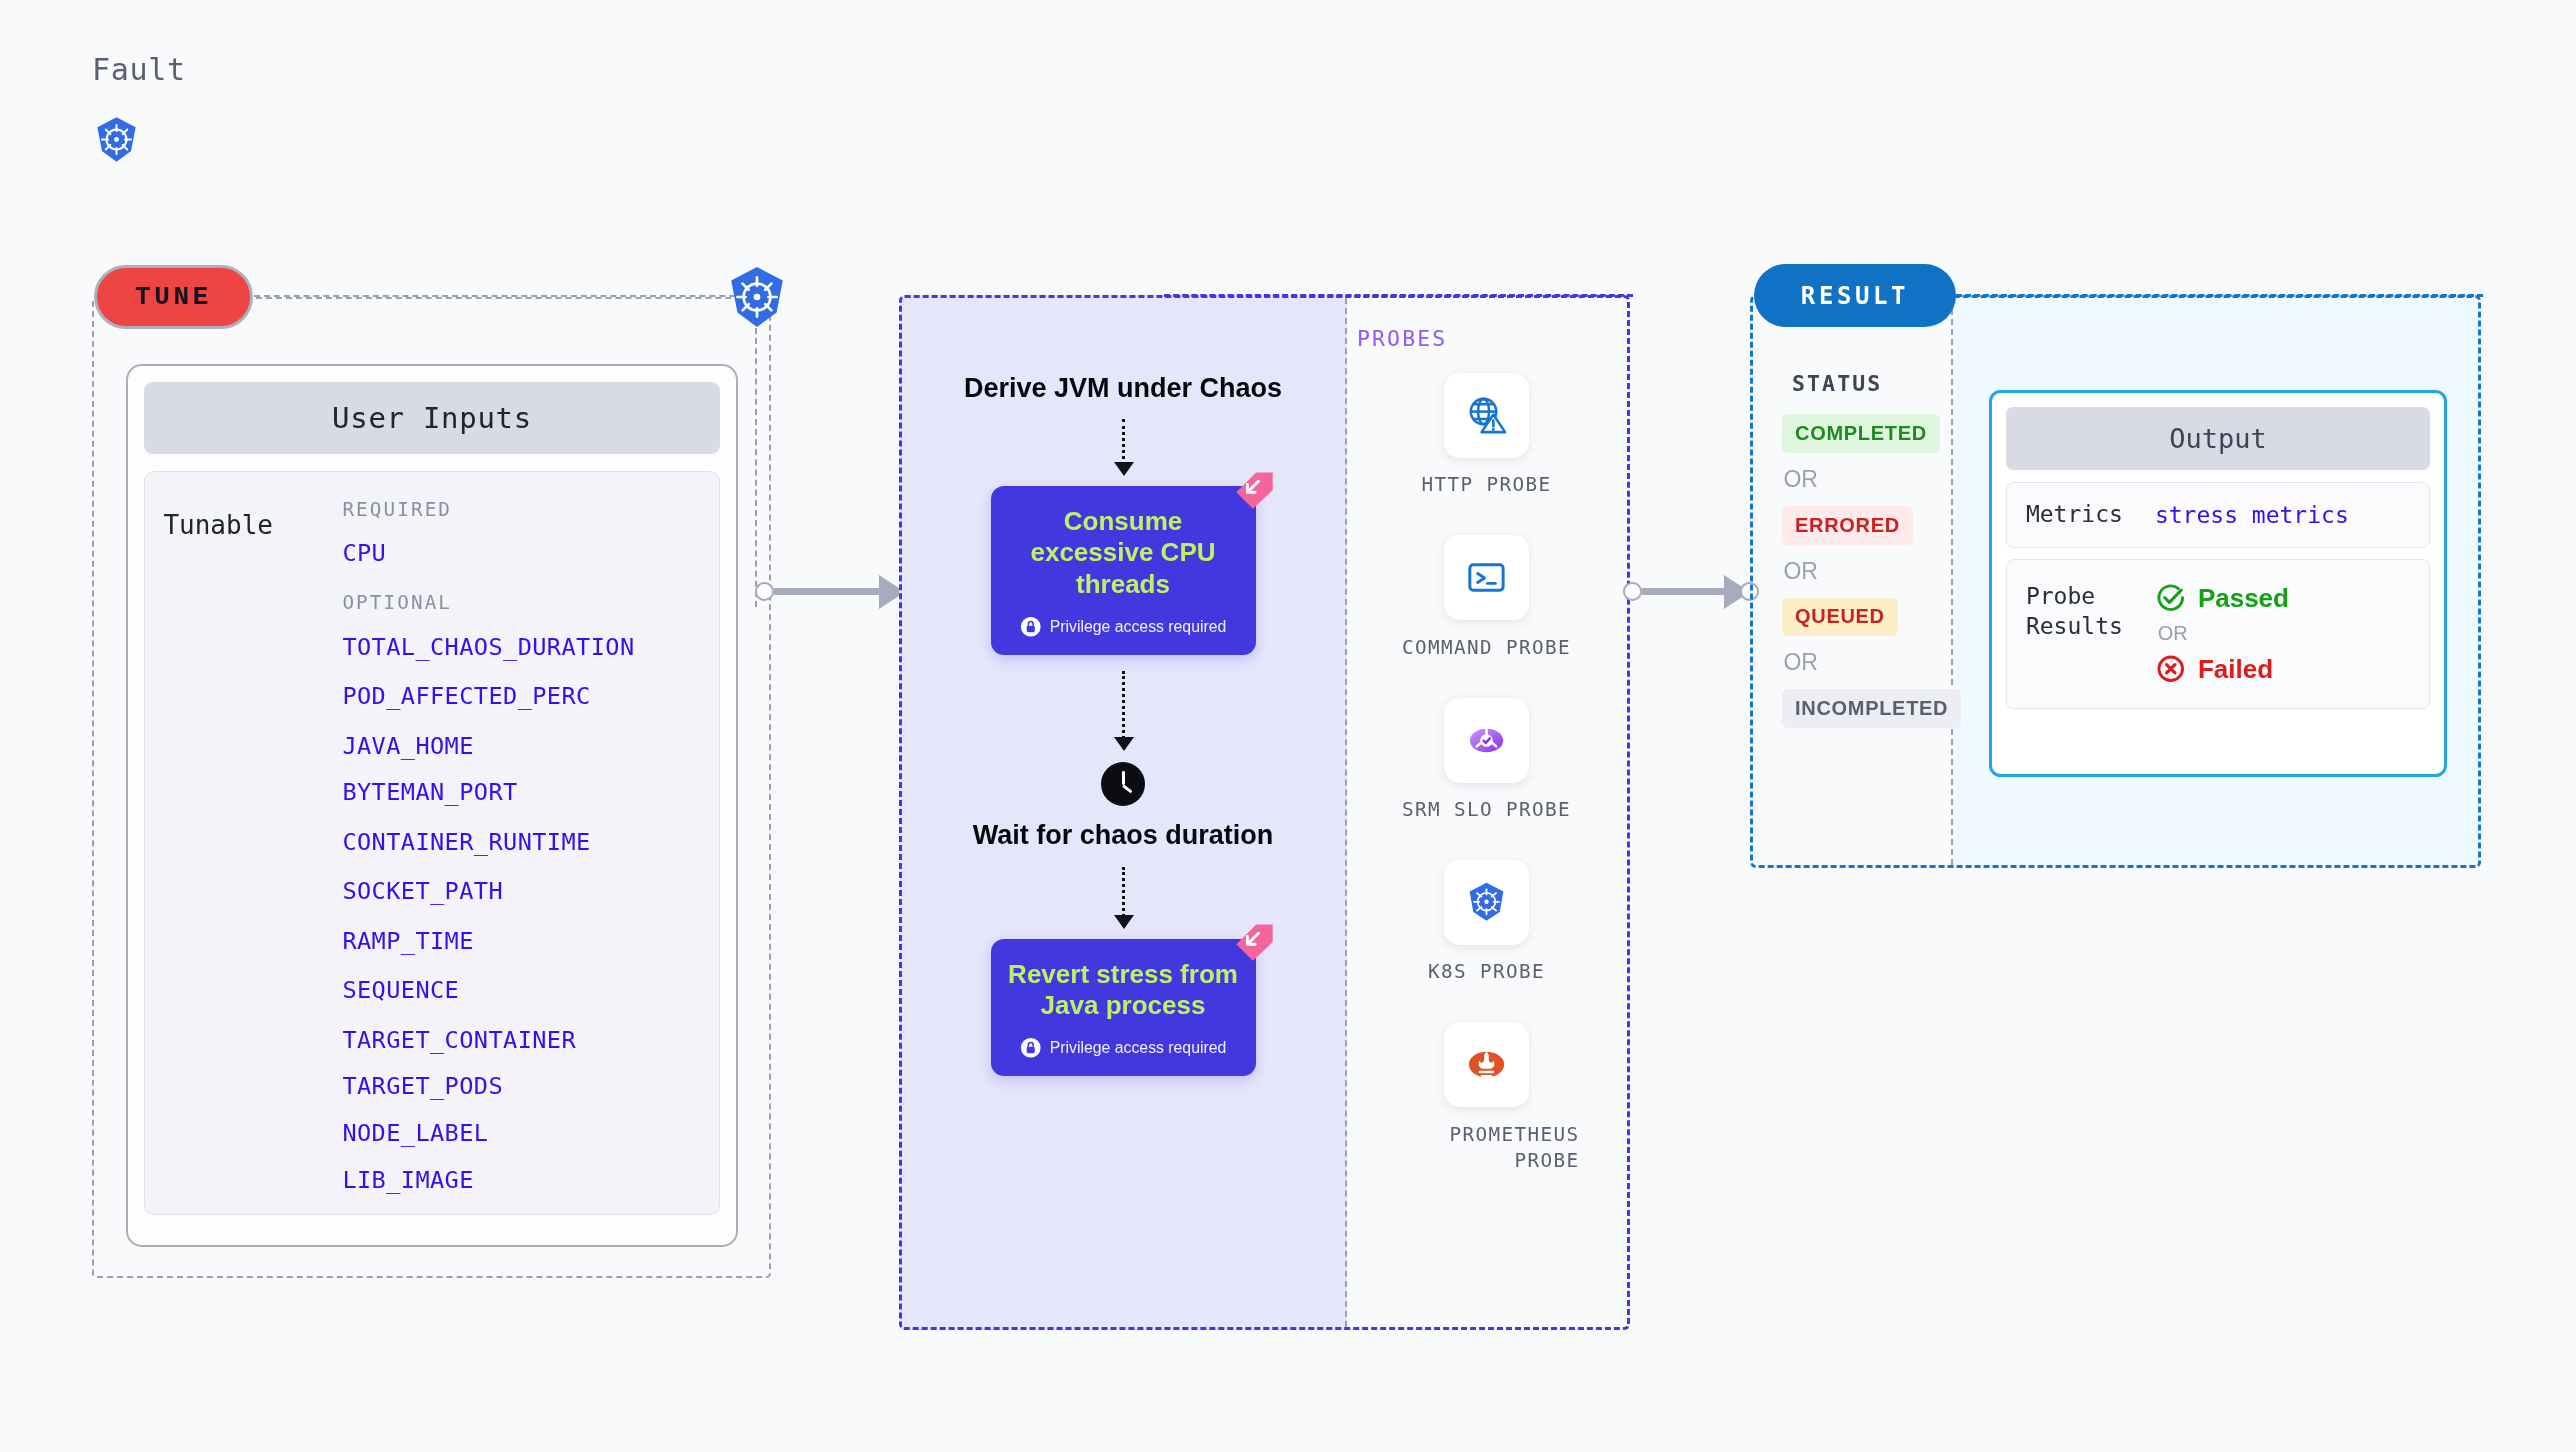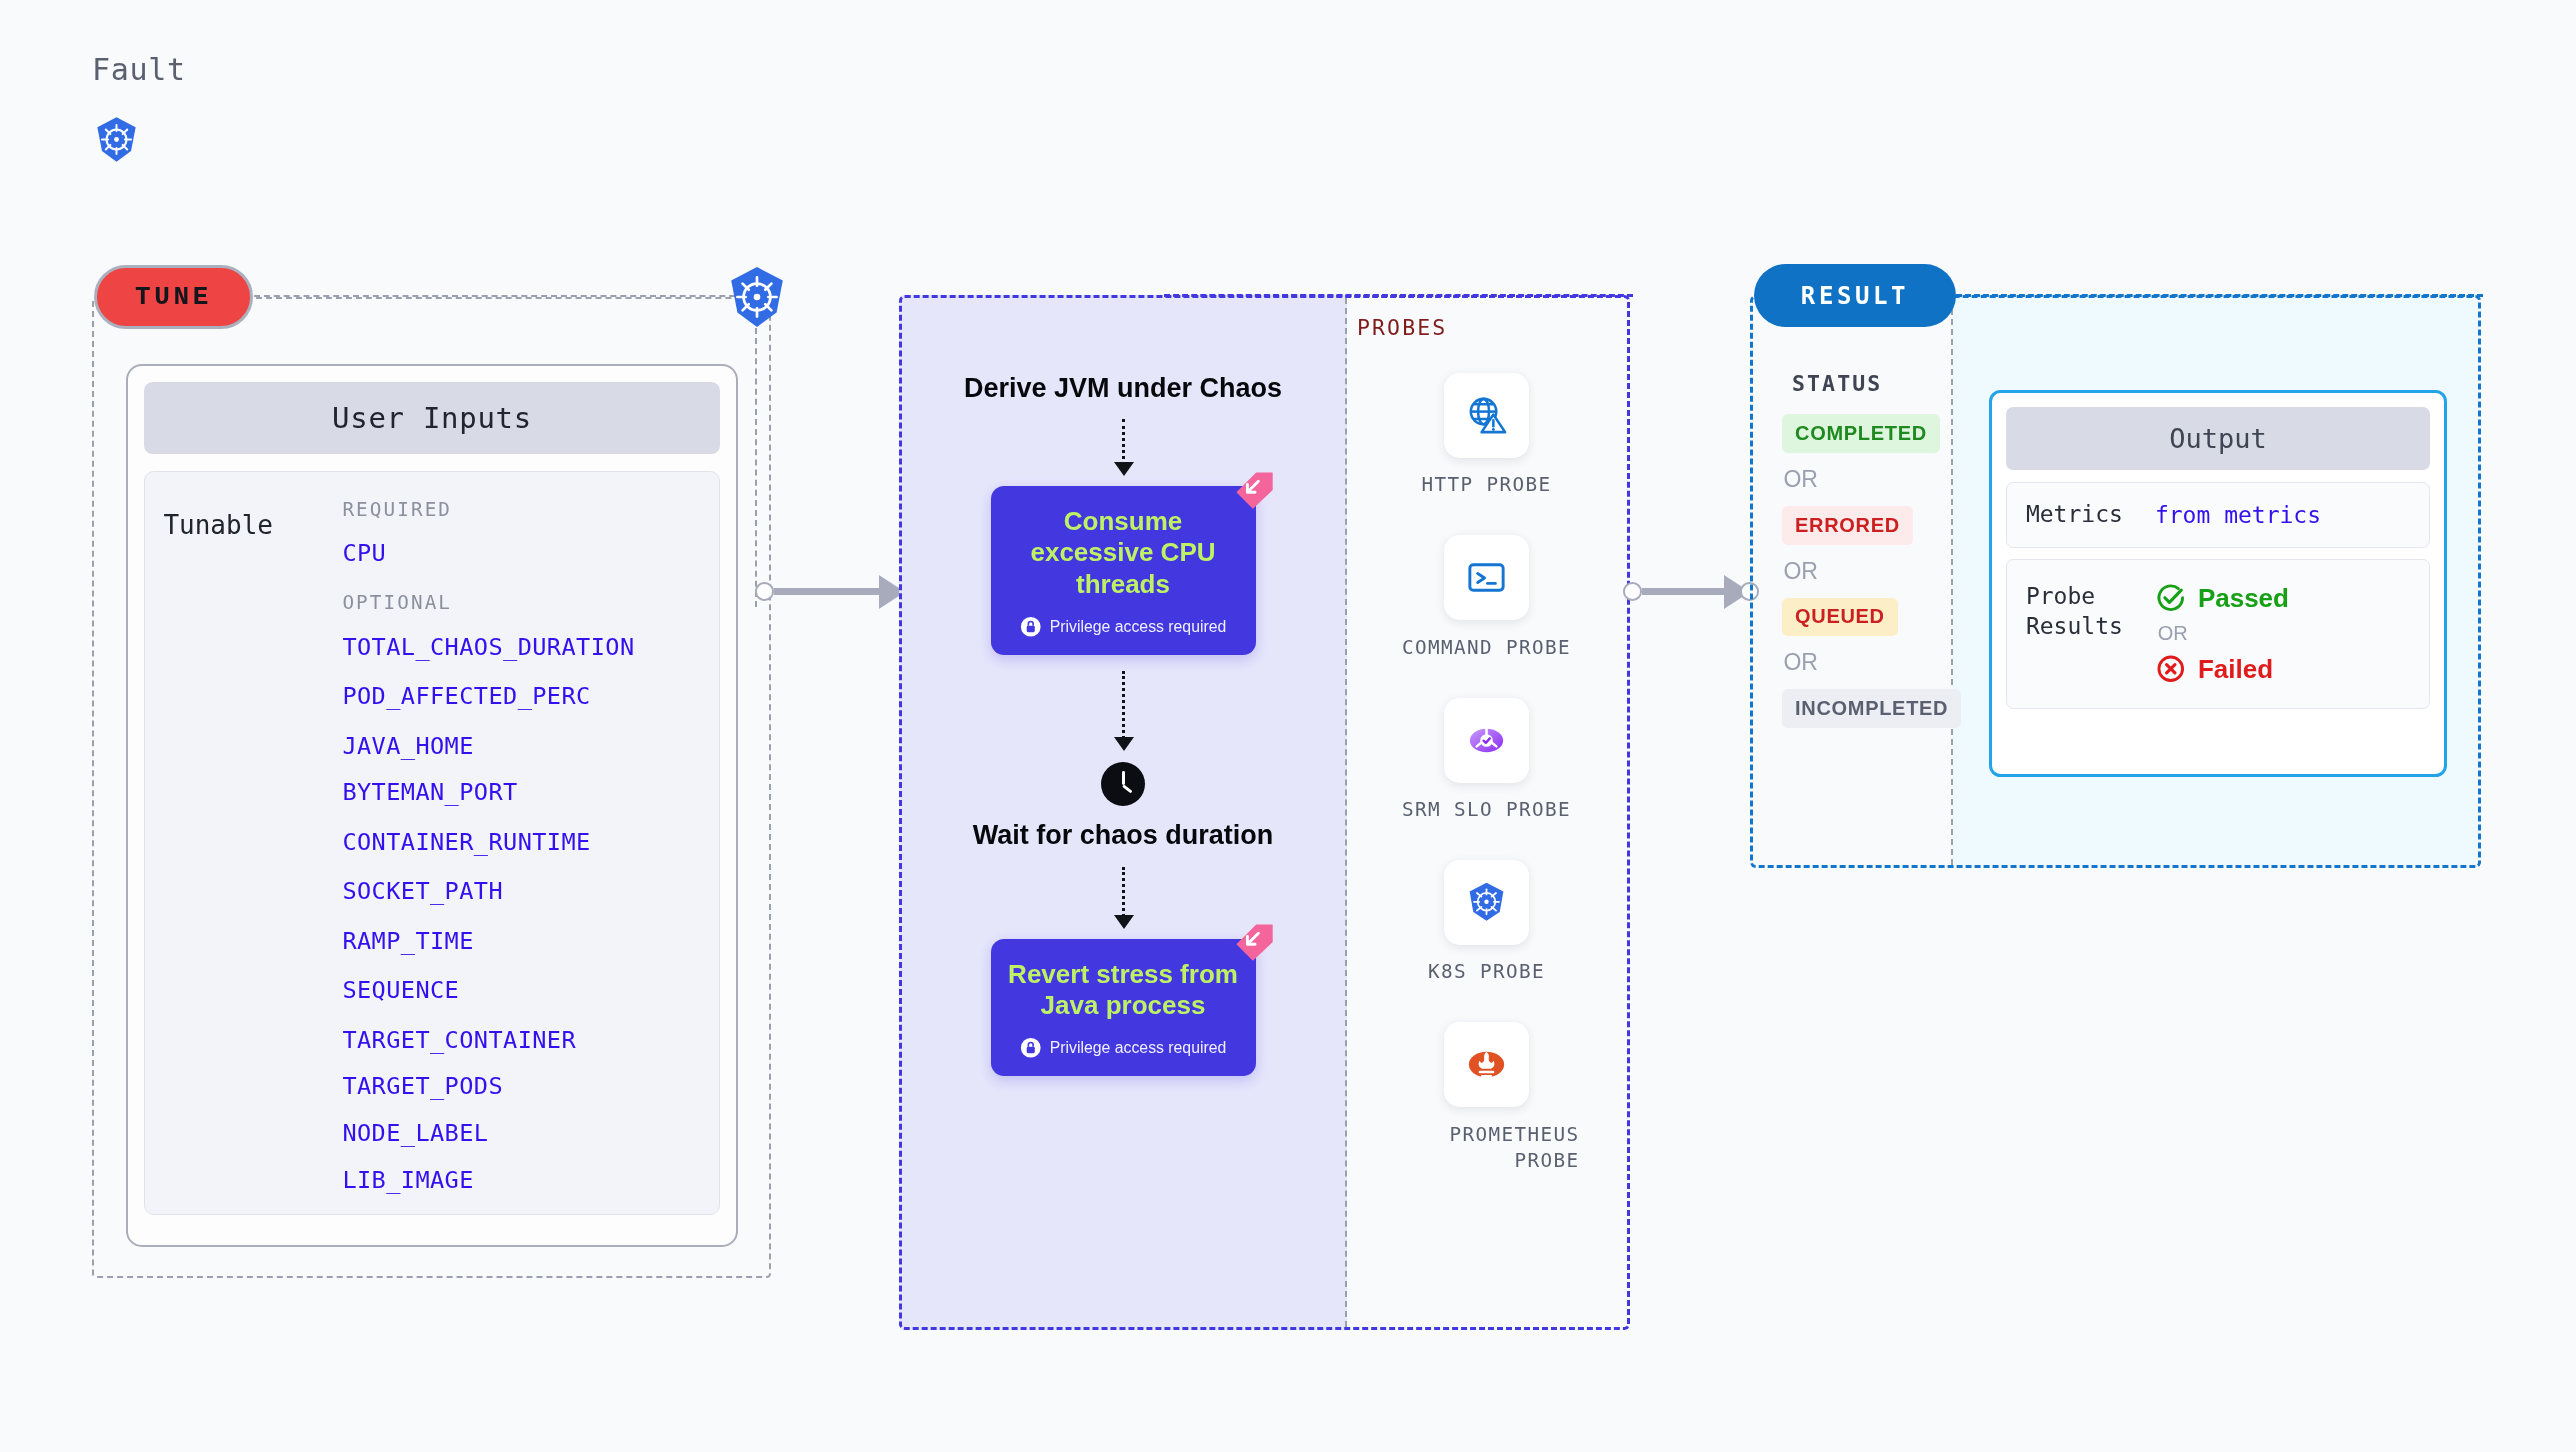--- a/index.html
+++ b/index.html
@@ -121,23 +121,23 @@
   .exec-dash {
     position: absolute; left: 1164px; top: 294px; width: 469px; height: 0;
     border-top: 3.6px dashed #4338e0;
   }
   .probes-divider {
     position: absolute; left: 1345px; top: 298px;
     width: 0; height: 1029px;
     border-left: 2.1px dashed #9ba0ae;
   }
   .probes-label {
-    position: absolute; left: 1357px; top: 315px;
-    font-family: "DejaVu Sans Mono", monospace;
-    font-size: 21.5px; color: #7f1d1d; letter-spacing: 2.1px;
+    position: absolute; left: 1357px; top: 326px;
+    font-family: "DejaVu Sans Mono", monospace;
+    font-size: 21.5px; color: #8b5cf6; letter-spacing: 2.1px;
   }
 
   .exec-flow {
     position: absolute; left: 899px; top: 373px;
     width: 448px;
     display: flex; flex-direction: column; align-items: center;
   }
   .flow-text {
     font-size: 27px; font-weight: bold; color: #07080c;
     text-align: center; line-height: 1.18;
@@ -528,21 +528,21 @@
   <div class="result-divider"></div>
 
   <div class="status-label">STATUS</div>
   <div class="status-col" id="status-col"><div class="status-badge" style="background: rgb(222, 245, 222); color: rgb(31, 138, 31);">COMPLETED</div><div class="or-text">OR</div><div class="status-badge" style="background: rgb(253, 234, 234); color: rgb(204, 32, 32);">ERRORED</div><div class="or-text">OR</div><div class="status-badge" style="background: rgb(252, 239, 199); color: rgb(204, 32, 32);">QUEUED</div><div class="or-text">OR</div><div class="status-badge" style="background: rgb(236, 238, 244); color: rgb(90, 96, 112);">INCOMPLETED</div></div>
 
   <div class="output-card">
     <div class="output-head">Output</div>
 
     <div class="out-row">
       <div class="out-key">Metrics</div>
-      <div class="out-val-link">from metrics</div>
+      <div class="out-val-link">stress metrics</div>
     </div>
 
     <div class="out-row" style="align-items:flex-start; padding-top:21.5px; padding-bottom:21.5px;">
       <div class="out-key">Probe Results</div>
       <div class="probe-res">
         <div class="res-line">
           <span>
             <svg width="31.5" height="31.5" viewBox="0 0 24 24">
               <path d="M21 12 a9 9 0 1 1 -3.2 -6.9" fill="none" stroke="#16a016" stroke-width="2.2" stroke-linecap="round"></path>
               <path d="M7.5 12 L11 15.5 L20 6.2" fill="none" stroke="#16a016" stroke-width="2.4" stroke-linecap="round" stroke-linejoin="round"></path>

